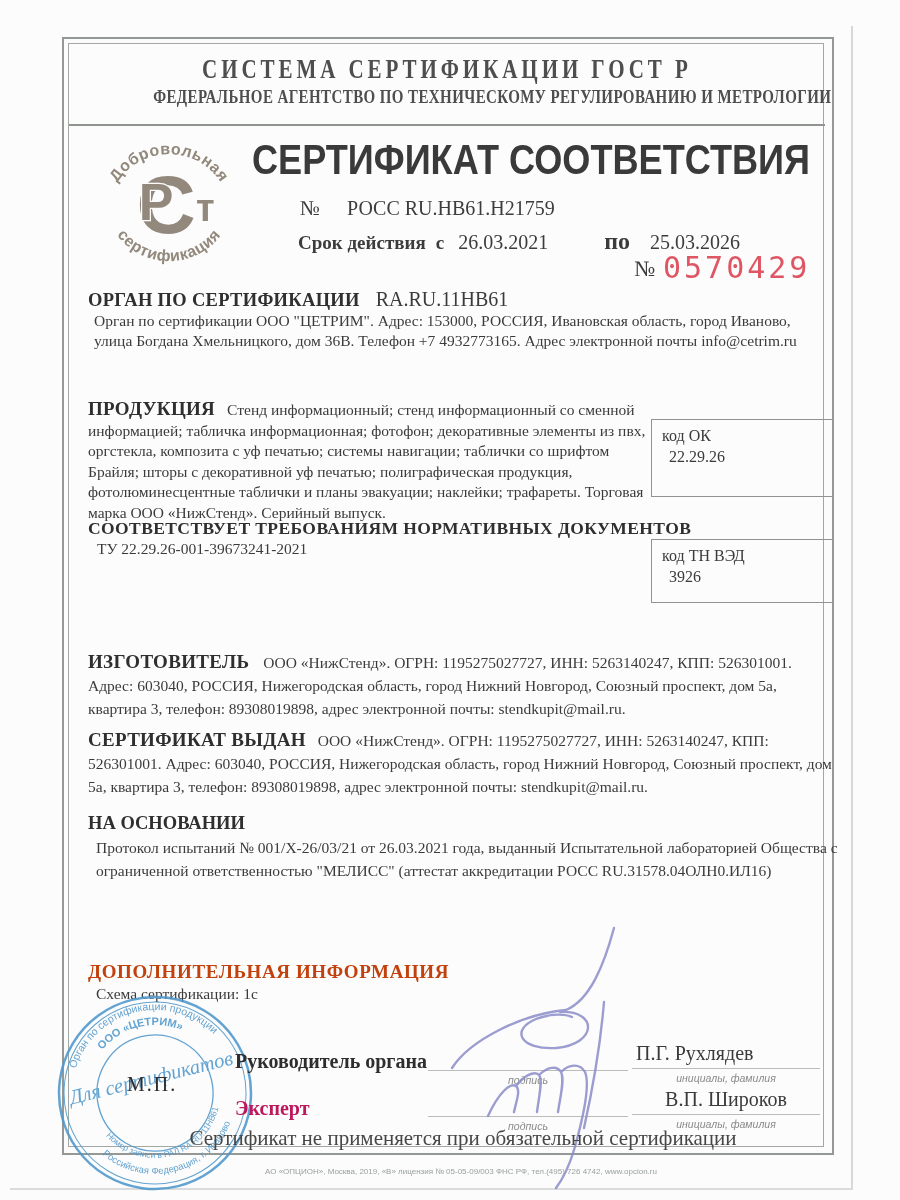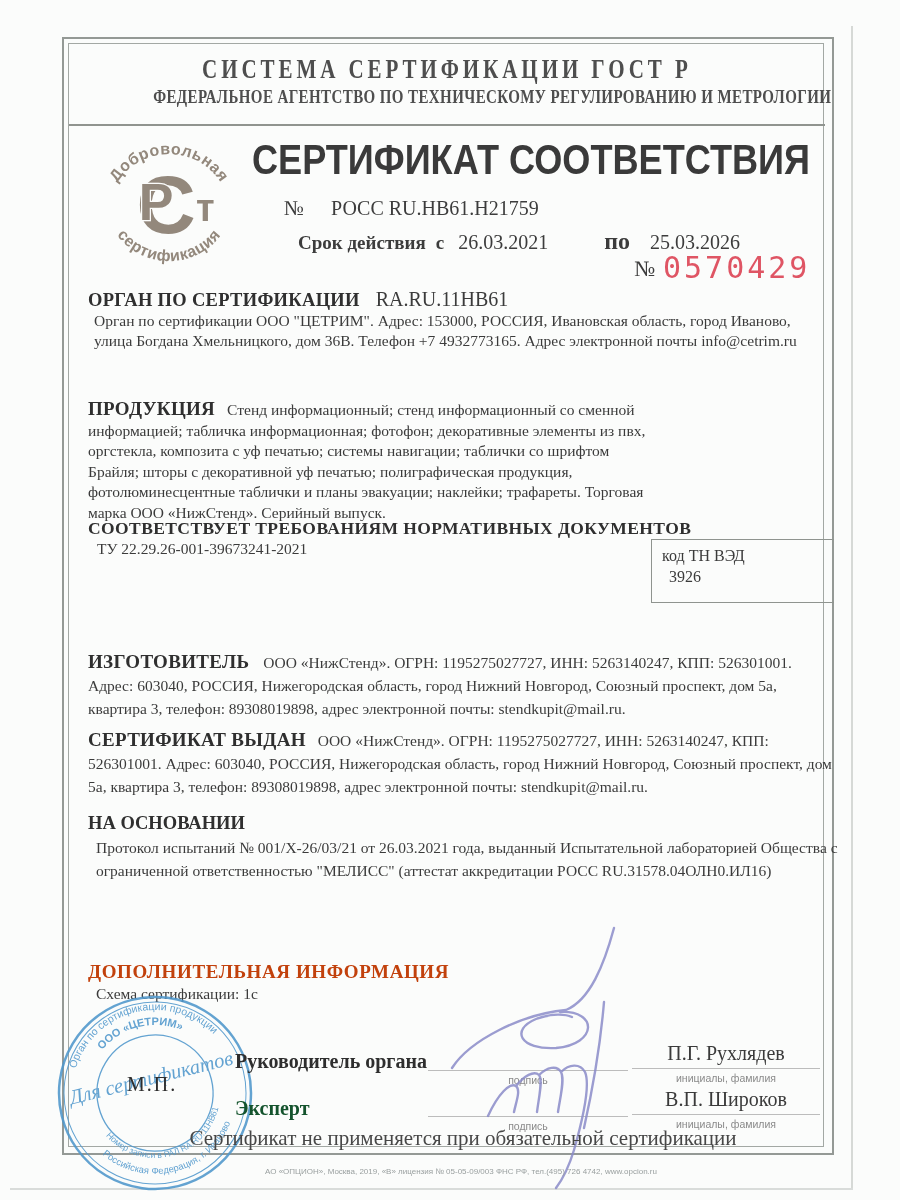--- a/index.html
+++ b/index.html
@@ -18,21 +18,21 @@
                   transform:scaleX(.78);transform-origin:center;}
   .agency{position:absolute;left:63px;top:86px;width:768px;text-align:center;white-space:nowrap;}
   .agency span{display:inline-block;font-weight:bold;font-size:19px;letter-spacing:.5px;color:#4e4e4e;
                transform:scaleX(.79);transform-origin:center;}
   
   .logo{position:absolute;left:92px;top:128px;width:154px;height:144px;}
   
   .cert-title{position:absolute;left:252px;top:136px;white-space:nowrap;
               font-family:"Liberation Sans",sans-serif;font-weight:bold;font-size:42px;color:#3a3a3a;
               transform:scaleX(.86);transform-origin:left;}
-  .no-row{position:absolute;left:284px;top:196px;font-size:20px;color:#3c3c3c;}
+  .no-row{position:absolute;left:300px;top:196px;font-size:20px;color:#3c3c3c;}
   .no-row .no-sym{font-size:21px;margin-right:27px;}
   .validity-row{position:absolute;left:298px;top:228px;font-size:20px;color:#3c3c3c;}
   .validity-row .vlab{font-weight:bold;font-size:19px;}
   .validity-row .vc{font-weight:bold;font-size:19px;margin:0 14px 0 10px;}
   .validity-row .vd1{margin-right:56px;}
   .validity-row .vpo{font-weight:bold;font-size:24px;margin-right:20px;}
   .blank-no{position:absolute;left:634px;top:250px;}
   .blank-no .no-sym{font-size:22px;color:#3c3c3c;}
   .blank-no .digits{font-family:"DejaVu Sans Mono",monospace;font-size:30px;color:#df5564;
                     letter-spacing:3px;margin-left:8px;vertical-align:-2px;}
@@ -57,32 +57,32 @@
   .issued{position:absolute;left:88px;top:728px;width:744px;font-size:15.5px;line-height:23px;}
   .issued .slabel{font-size:19px;margin-right:12px;letter-spacing:.3px;}
   .basis-label{position:absolute;left:88px;top:813px;font-weight:bold;font-size:18.5px;color:#2f2f2f;}
   .basis-text{position:absolute;left:96px;top:836px;width:744px;font-size:15.5px;line-height:23px;}
   .add-label{position:absolute;left:88px;top:961px;font-weight:bold;font-size:19px;color:#c2410c;letter-spacing:.6px;}
   .add-text{position:absolute;left:96px;top:985px;font-size:15.5px;}
   
   .stamp{position:absolute;left:54px;top:992px;width:202px;height:202px;opacity:.88;}
   .mp{position:absolute;left:127px;top:1073px;font-size:20px;color:#2e2e2e;letter-spacing:2px;}
   .sig-head-label{position:absolute;left:235px;top:1050px;font-weight:bold;font-size:20px;color:#2e2e2e;}
-  .sig-expert-label{position:absolute;left:235px;top:1097px;font-weight:bold;font-size:20px;color:#14532d;}
+  .sig-expert-label{position:absolute;left:235px;top:1097px;font-weight:bold;font-size:20px;color:#be185d;}
   .line{position:absolute;border-bottom:1px solid #bcbcbc;}
   .sig-line-1{left:428px;top:1070px;width:200px;}
   .sig-line-2{left:428px;top:1116px;width:200px;}
   .name-line-1{left:632px;top:1068px;width:188px;}
   .name-line-2{left:632px;top:1114px;width:188px;}
-  .cap{position:absolute;text-align:center;font-size:10.5px;color:#8a8a8a;font-family:"Liberation Sans",sans-serif;}
+  .cap{position:absolute;text-align:center;font-size:10.5px;color:#8a8a8a;font-family:"Liberation Sans",sans-serif;font-style:italic;}
   .sig-cap-1{left:428px;top:1074px;width:200px;}
   .sig-cap-2{left:428px;top:1120px;width:200px;}
   .name-cap-1{left:632px;top:1072px;width:188px;}
   .name-cap-2{left:632px;top:1118px;width:188px;}
-  .name-1{position:absolute;left:636px;top:1042px;width:180px;text-align:center;font-size:20px;color:#3a3a3a;}
+  .name-1{position:absolute;left:636px;top:1042px;width:180px;text-align:left;font-size:20px;color:#3a3a3a;}
   .name-2{position:absolute;left:636px;top:1088px;width:180px;text-align:center;font-size:20px;color:#3a3a3a;}
   .ink{position:absolute;left:0;top:0;width:900px;height:1200px;pointer-events:none;}
   .bottom-note{position:absolute;left:143px;top:1126px;width:640px;text-align:center;font-size:21px;color:#474747;}
   .print-footer{position:absolute;left:76px;top:1167px;width:770px;text-align:center;font-size:8px;
                 color:#9aa0a0;font-family:"Liberation Sans",sans-serif;}
 </style>
 </head>
 <body>
 
 <div class="page">
@@ -134,20 +134,24 @@
 
   <div class="organ-head">
     <span class="slabel">ОРГАН ПО СЕРТИФИКАЦИИ</span><span class="code">RA.RU.11HB61</span>
   </div>
   <div class="organ-text">Орган по сертификации ООО "ЦЕТРИМ". Адрес: 153000, РОССИЯ, Ивановская область, город Иваново, улица Богдана Хмельницкого, дом 36В. Телефон +7 4932773165. Адрес электронной почты info@cetrim.ru</div>
 
   <div class="prod">
     <span class="slabel">ПРОДУКЦИЯ</span><span>Стенд информационный; стенд информационный со сменной информацией; табличка информационная; фотофон; декоративные элементы из пвх, оргстекла, композита с уф печатью; системы навигации; таблички со шрифтом Брайля; шторы с декоративной уф печатью; полиграфическая продукция, фотолюминесцентные таблички и планы эвакуации; наклейки; трафареты. Торговая марка ООО «НижСтенд». Серийный выпуск.</span>
   </div>
 
+  <div class="code-box box-ok">
+    <div class="box-label">код ОК</div>
+    <div class="box-value">22.29.26</div>
+  </div>
 
   <div class="conf-label">СООТВЕТСТВУЕТ ТРЕБОВАНИЯМ НОРМАТИВНЫХ ДОКУМЕНТОВ</div>
   <div class="conf-text">ТУ 22.29.26-001-39673241-2021</div>
 
   <div class="code-box box-tnved">
     <div class="box-label">код ТН ВЭД</div>
     <div class="box-value">3926</div>
   </div>
 
   <div class="manu">

